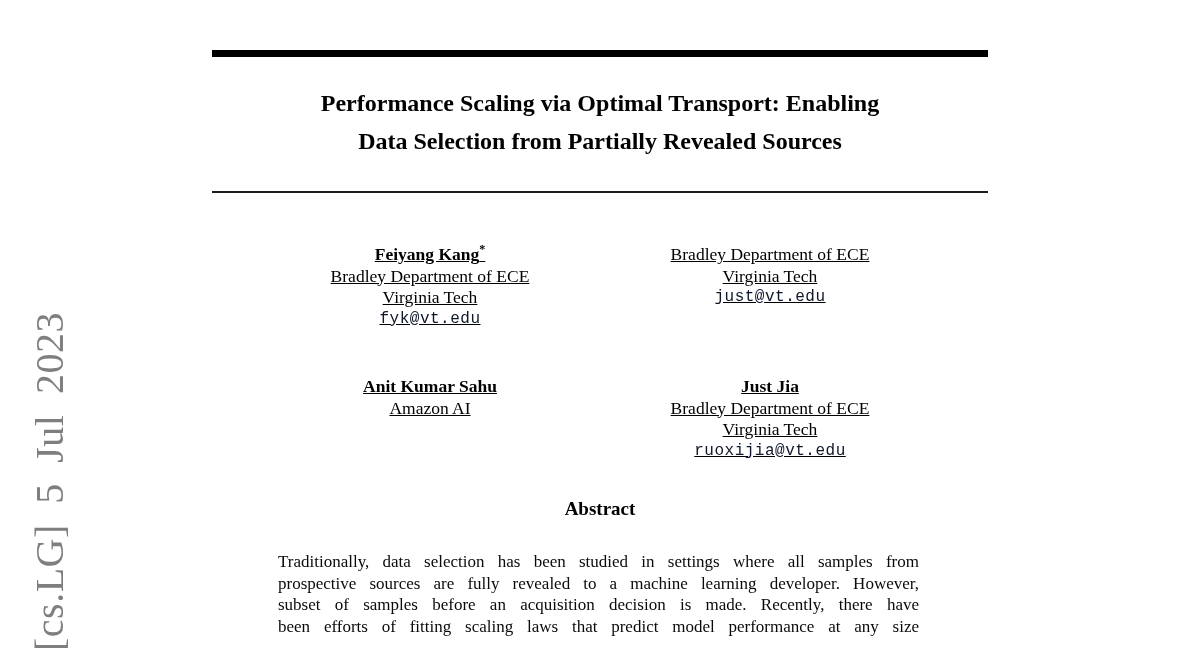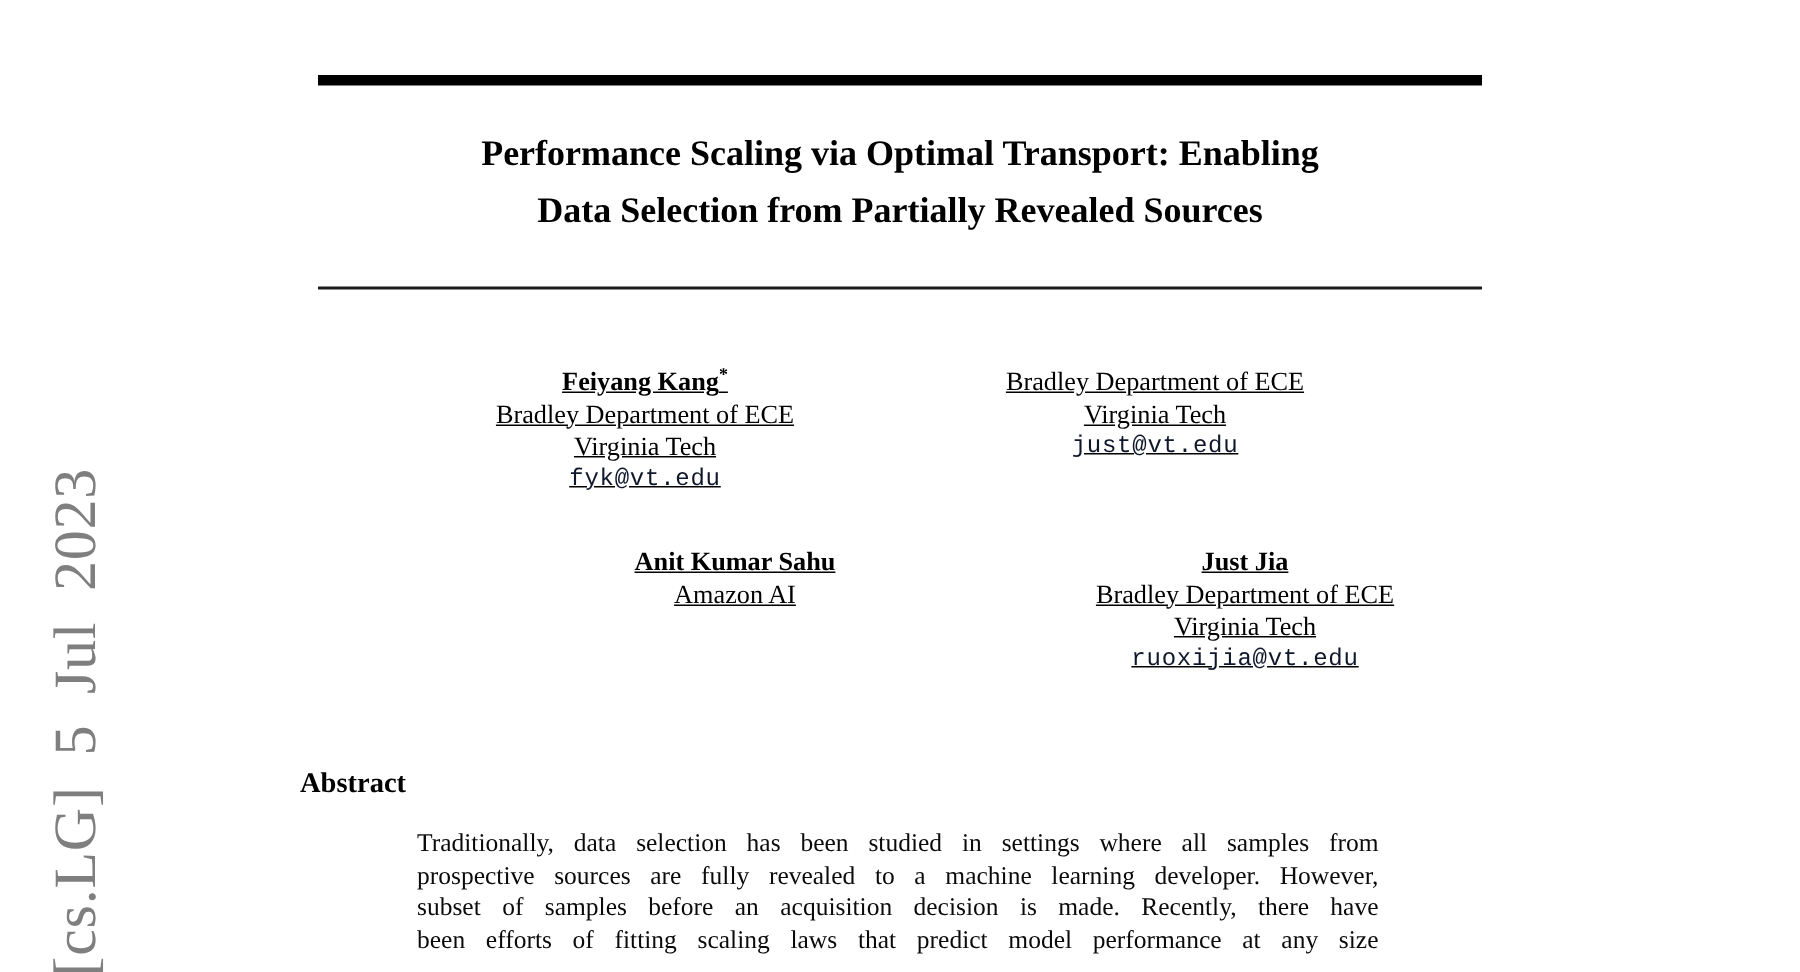--- a/index.html
+++ b/index.html
@@ -41,42 +41,42 @@
     width: 800px;
     text-align: center;
     font-weight: bold;
     font-size: 24px;
     line-height: 38px;
     color: #000000;
   }
 
   .authors-row { position: absolute; left: 200px; width: 800px; display: flex; justify-content: center; }
   .authors-row.row1 { top: 244px; }
-  .authors-row.row2 { top: 364px; justify-content: flex-end; }
+  .authors-row.row2 { top: 376px; }
   .author-block {
     width: 340px;
     text-align: center;
     font-size: 17.5px;
     line-height: 21.5px;
     text-decoration: underline;
   }
   .author-name { font-weight: bold; }
   .author-note { font-weight: bold; font-size: 12px; vertical-align: super; line-height: 0; }
   .author-email {
     font-family: "Liberation Mono", monospace;
     font-size: 16px;
     color: #0f172a;
     letter-spacing: 0.5px;
   }
 
   .abstract-heading {
     position: absolute;
-    left: 200px; top: 511px;
+    left: 200px; top: 497px;
     width: 800px;
-    text-align: left;
+    text-align: center;
     font-weight: bold;
     font-size: 19px;
     line-height: 24px;
   }
 
   .abstract-body {
     position: absolute;
     left: 278px; top: 551px;
     width: 641px;
     font-size: 17px;

